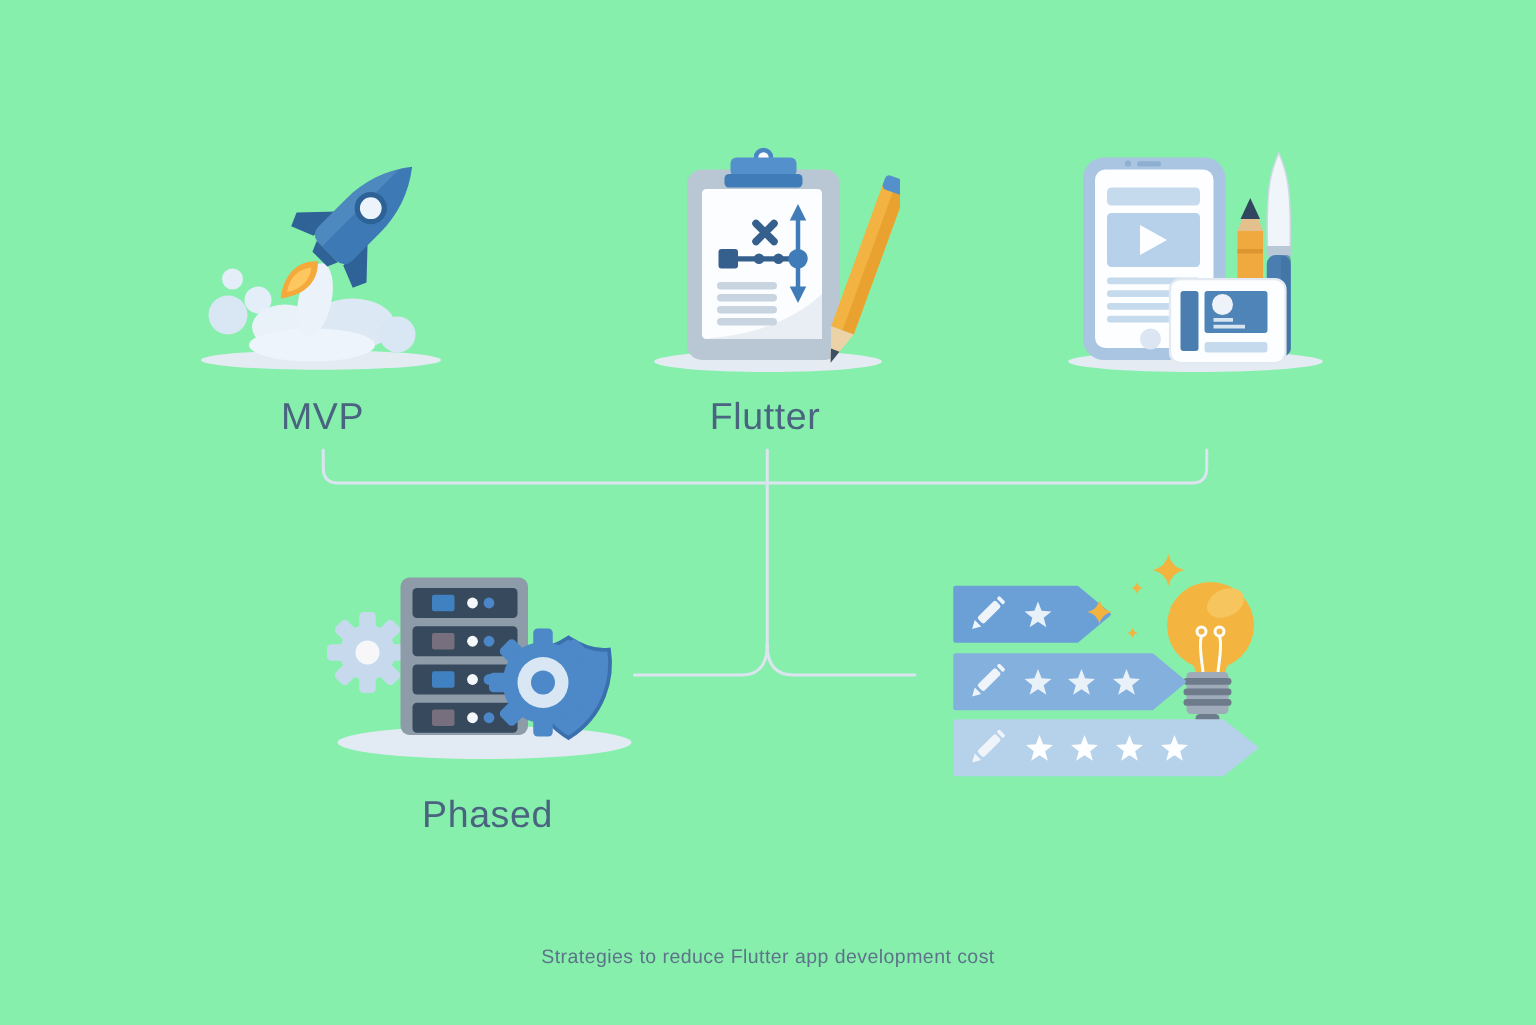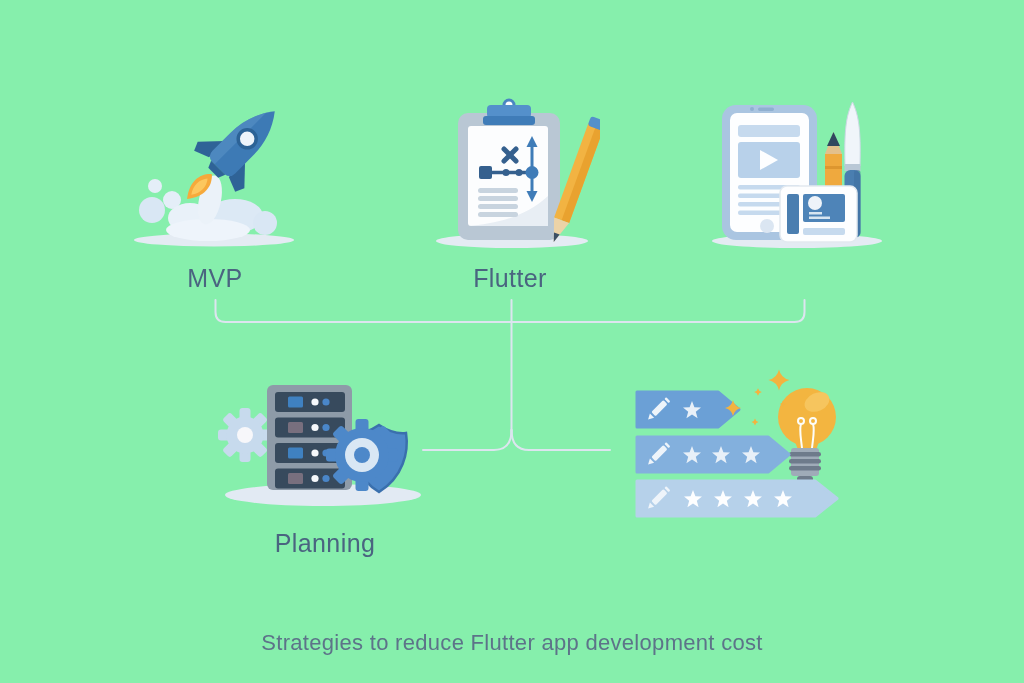--- a/index.html
+++ b/index.html
@@ -16,21 +16,21 @@
     font-size:25px; font-weight:400; letter-spacing:0.4px; color:#4a6480;
   }
   .node-label.small-gap{margin-top:10px;}
   #node-mvp{left:115px; top:88px; width:200px;}
   #node-planning{left:405px; top:88px; width:210px;}
   #node-design{left:692px; top:88px; width:206px;}
   #node-backend{left:213px; top:360px; width:224px;}
   #node-phased{left:623px; top:368px; width:239px;}
   .caption{
     position:absolute; left:0; right:0; top:630px; z-index:1;
-    text-align:center; font-size:22px; letter-spacing:0.3px; color:#5d7389;
+    text-align:center; font-size:13px; letter-spacing:0.3px; color:#5d7389;
   }
 </style>
 </head>
 <body>
 
 <div class="canvas">
 
   <svg class="connector" width="1024" height="683" viewBox="0 0 1024 683">
     <g fill="none" stroke="#dce5ef" stroke-width="2" stroke-linecap="round">
       <path d="M215.5,300 V312 Q215.5,322 225.5,322 H794.5 Q804.5,322 804.5,312 V300"></path>
@@ -199,21 +199,21 @@
             <rect x="-6.5" y="-36" width="13" height="72" rx="3" transform="rotate(45)"></rect>
             <rect x="-6.5" y="-36" width="13" height="72" rx="3" transform="rotate(90)"></rect>
             <rect x="-6.5" y="-36" width="13" height="72" rx="3" transform="rotate(135)"></rect>
             <circle r="27"></circle>
           </g>
           <circle r="17" fill="#d9e7f4"></circle>
           <circle r="8" fill="#4d88c9"></circle>
         </g>
       </svg>
     </div>
-    <div class="node-label">Planning</div>
+    <div class="node-label">Phased</div>
   </div>
 
   <div class="node" id="node-phased">
     <div class="figure">
       <svg width="235" height="152" viewBox="0 0 235 152">
         <defs>
           <polygon id="star5" points="0,-9.5 2.4,-3.3 9,-2.9 3.8,1.3 5.6,7.7 0,4 -5.6,7.7 -3.8,1.3 -9,-2.9 -2.4,-3.3"></polygon>
           <path id="sparkle4" d="M0,-7 Q1.3,-1.3 7,0 Q1.3,1.3 0,7 Q-1.3,1.3 -7,0 Q-1.3,-1.3 0,-7 Z"></path>
           <g id="pencilGlyph">
             <g transform="rotate(45)">

